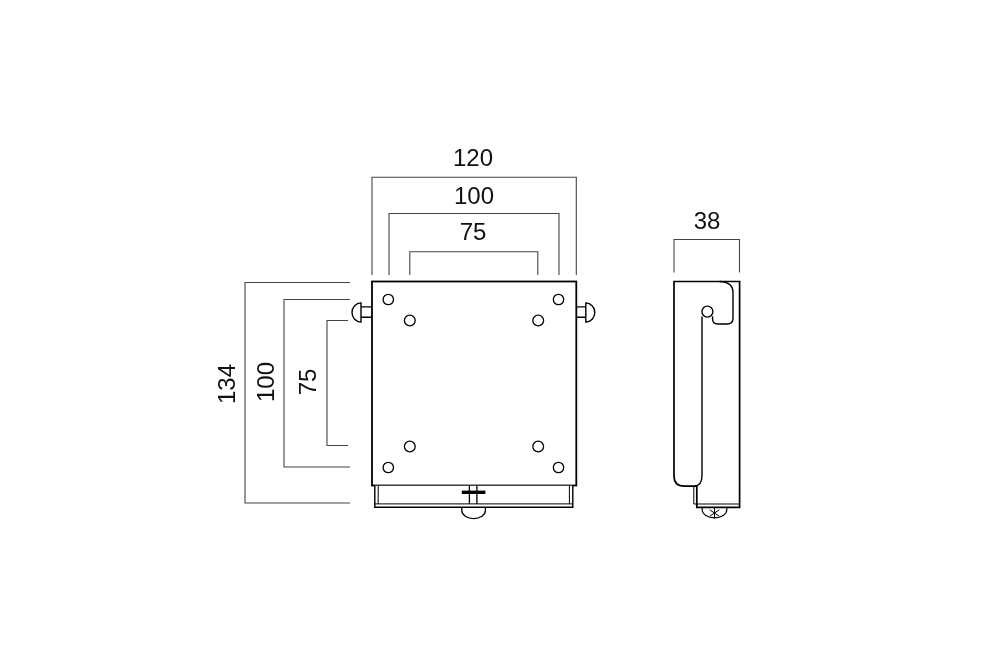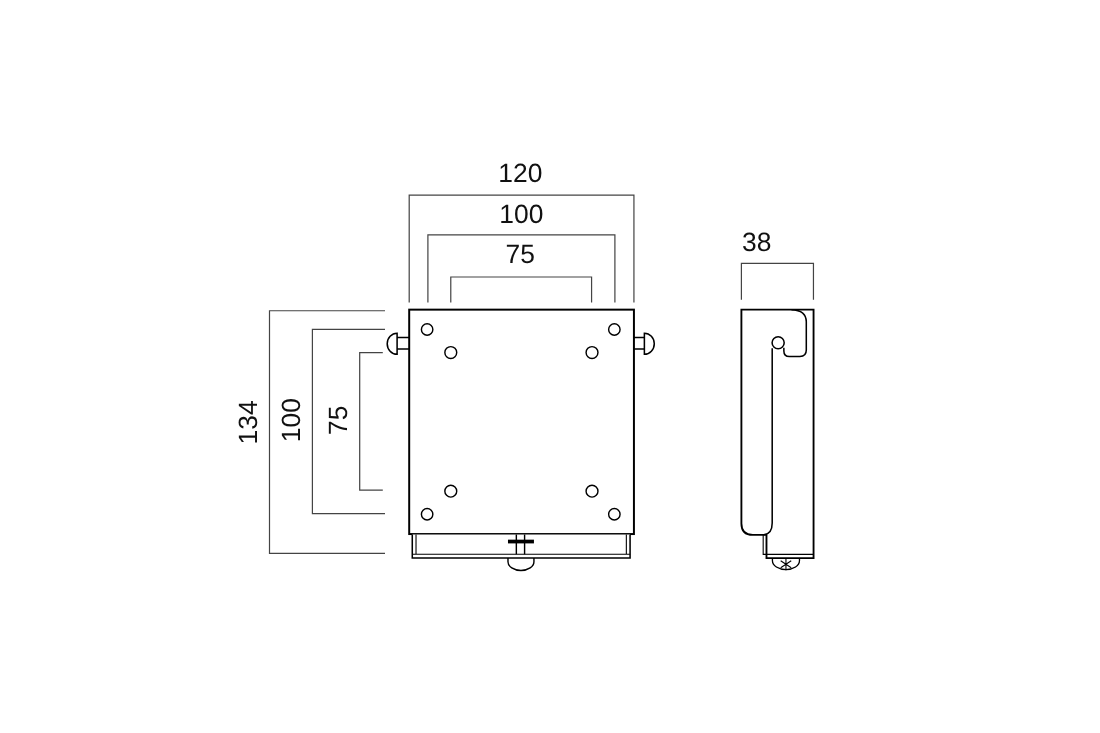--- a/index.html
+++ b/index.html
@@ -105,21 +105,21 @@
       </g>
     </g>
   </svg>
 
   <div class="dim-label" style="left:473px; top:158px;">120</div>
 
   <div class="dim-label" style="left:474px; top:196px;">100</div>
 
   <div class="dim-label" style="left:473px; top:232px;">75</div>
 
-  <div class="dim-label" style="left:688px; top:221px;">38</div>
+  <div class="dim-label" style="left:707px; top:221px;">38</div>
 
   <div class="dim-label vert" style="left:227px; top:384px;">134</div>
 
   <div class="dim-label vert" style="left:266px; top:382px;">100</div>
 
   <div class="dim-label vert" style="left:308px; top:382px;">75</div>
 
 </div>
 
 </body></html>

